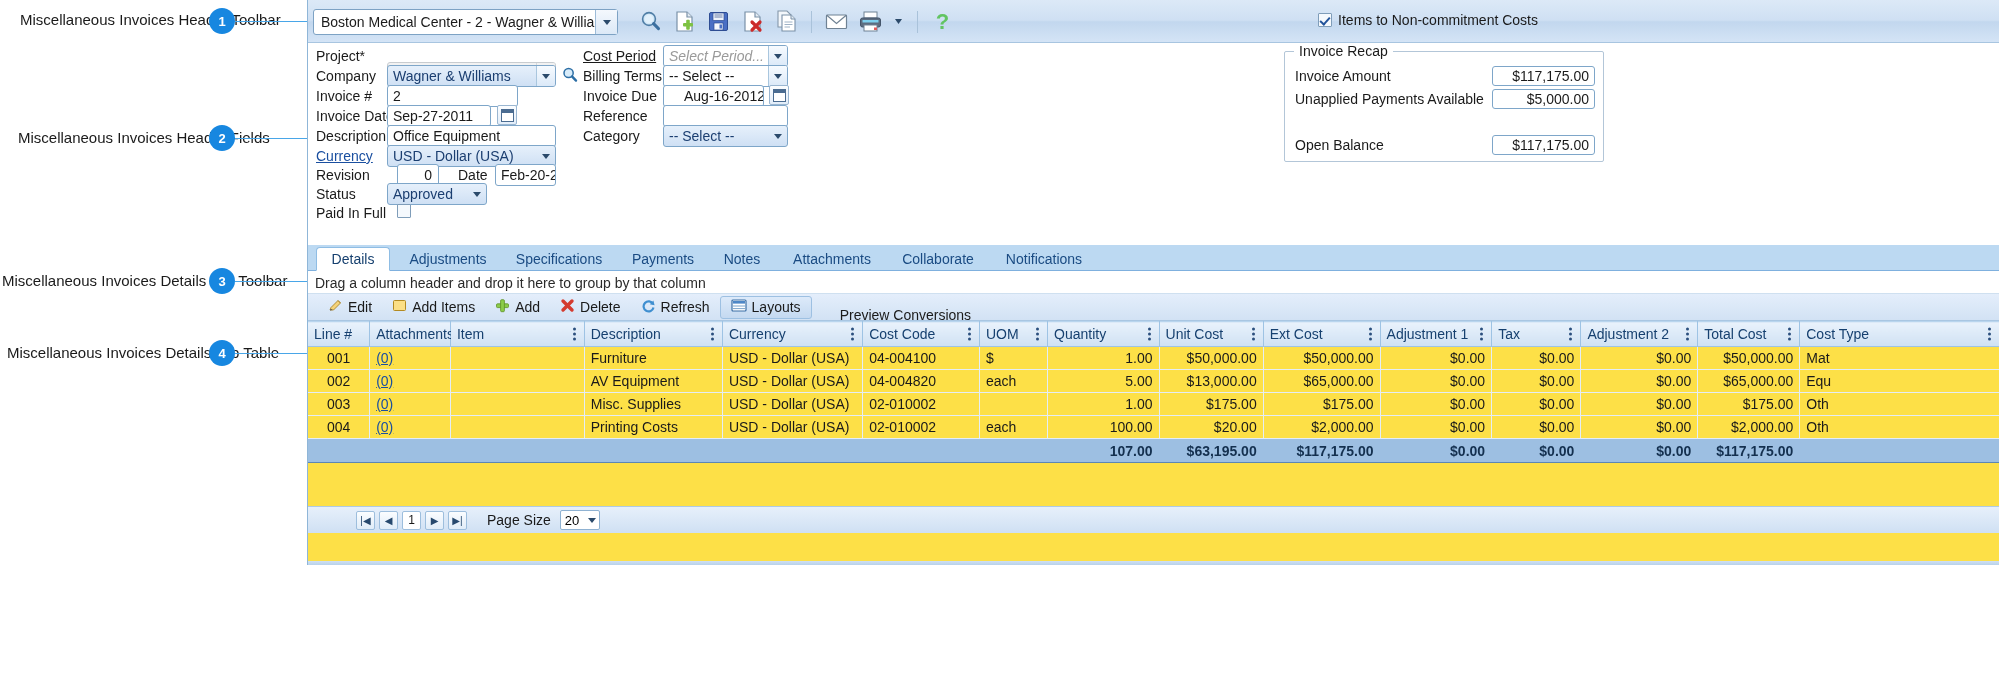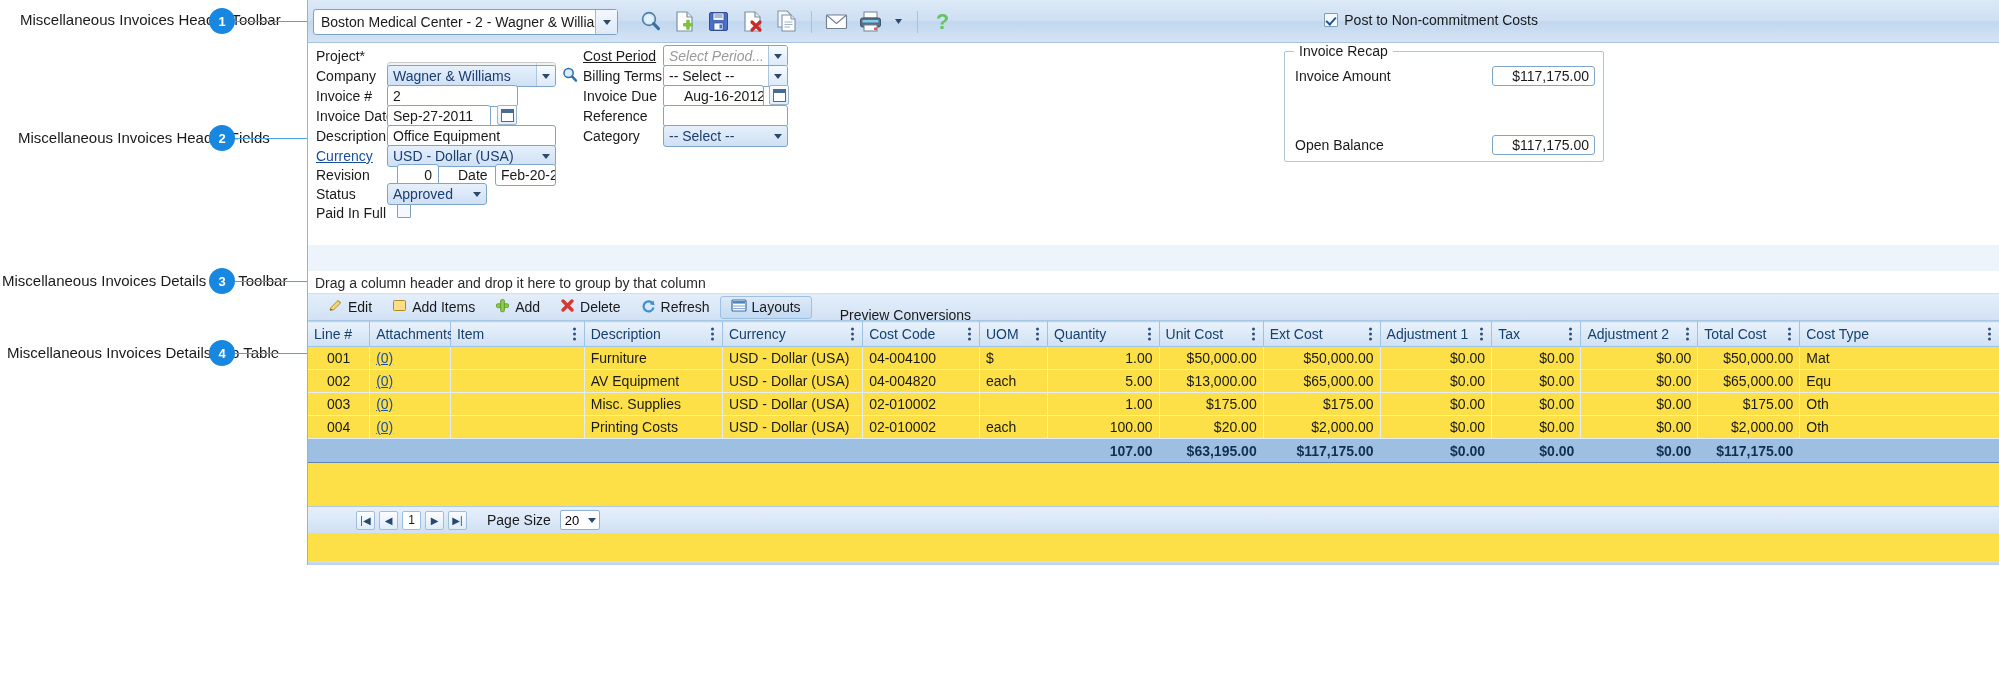--- a/index.html
+++ b/index.html
@@ -488,21 +488,21 @@
         <span class="sep"></span>
         <span class="icn" title="Help">
           <svg width="25" height="25" viewBox="0 0 25 25">
             <text x="12.5" y="20" font-size="22" font-family="Liberation Sans, sans-serif" fill="#62c462" text-anchor="middle" font-weight="bold">?</text>
           </svg>
         </span>
       </div>
 
       <div class="post-check">
         <span class="cbx checked"></span>
-        <span>Post to Non-commitment Costs</span>
+        <span>Items to Non-commitment Costs</span>
       </div>
     </div>
 
     <div class="form-area">
 
       <div class="lbl" style="left:8px; top:5px;">Project*</div>
       <div class="lbl" style="left:8px; top:25px;">Company</div>
       <div class="lbl" style="left:8px; top:45px;">Invoice #</div>
       <div class="lbl" style="left:8px; top:65px;">Invoice Date</div>
       <div class="lbl" style="left:8px; top:85px;">Description</div>
@@ -604,27 +604,41 @@
           </span>
       </div>
 
       <div class="recap">
         <div class="recap-legend">Invoice Recap</div>
 
         <div class="recap-row" style="top:13px;">
           <span class="rl">Invoice Amount</span>
           <span class="rv">$117,175.00</span>
         </div>
+        <div class="recap-row" style="top:36px;">
+          <span class="rl">Unapplied Payments Available</span>
+          <span class="rv">$5,000.00</span>
+        </div>
         <div class="recap-row" style="top:82px;">
           <span class="rl">Open Balance</span>
           <span class="rv">$117,175.00</span>
         </div>
       </div>
     </div>
 
+    <div class="tabstrip">
+      <div class="tab active" style="left:8px; width:74px;">Details</div>
+      <div class="tab" style="left:92px; width:96px;">Adjustments</div>
+      <div class="tab" style="left:196px; width:110px;">Specifications</div>
+      <div class="tab" style="left:314px; width:82px;">Payments</div>
+      <div class="tab" style="left:404px; width:60px;">Notes</div>
+      <div class="tab" style="left:472px; width:104px;">Attachments</div>
+      <div class="tab" style="left:584px; width:92px;">Collaborate</div>
+      <div class="tab" style="left:684px; width:104px;">Notifications</div>
+    </div>
 
     <div class="gridpanel">
 
       <div class="groupbar">Drag a column header and drop it here to group by that column</div>
 
       <div class="gridtoolbar">
         <div class="gt-btn">
           <span>
             <svg width="15" height="15" viewBox="0 0 15 15">
               <path d="M2 12 L3 9.5 L10 2.5 L12.5 5 L5.5 12 Z" fill="#f5d37a" stroke="#a8852c" stroke-width=".9"></path>

